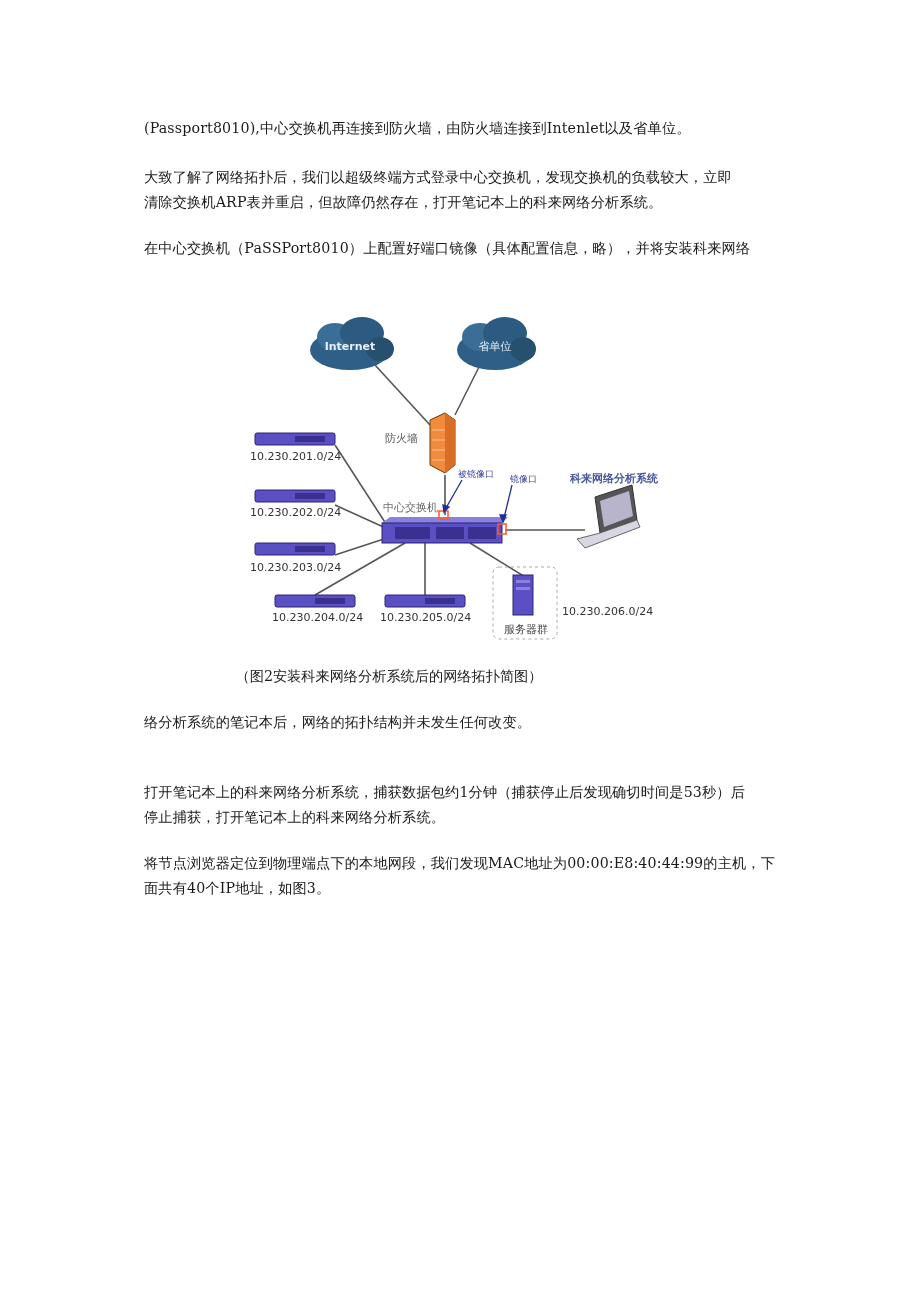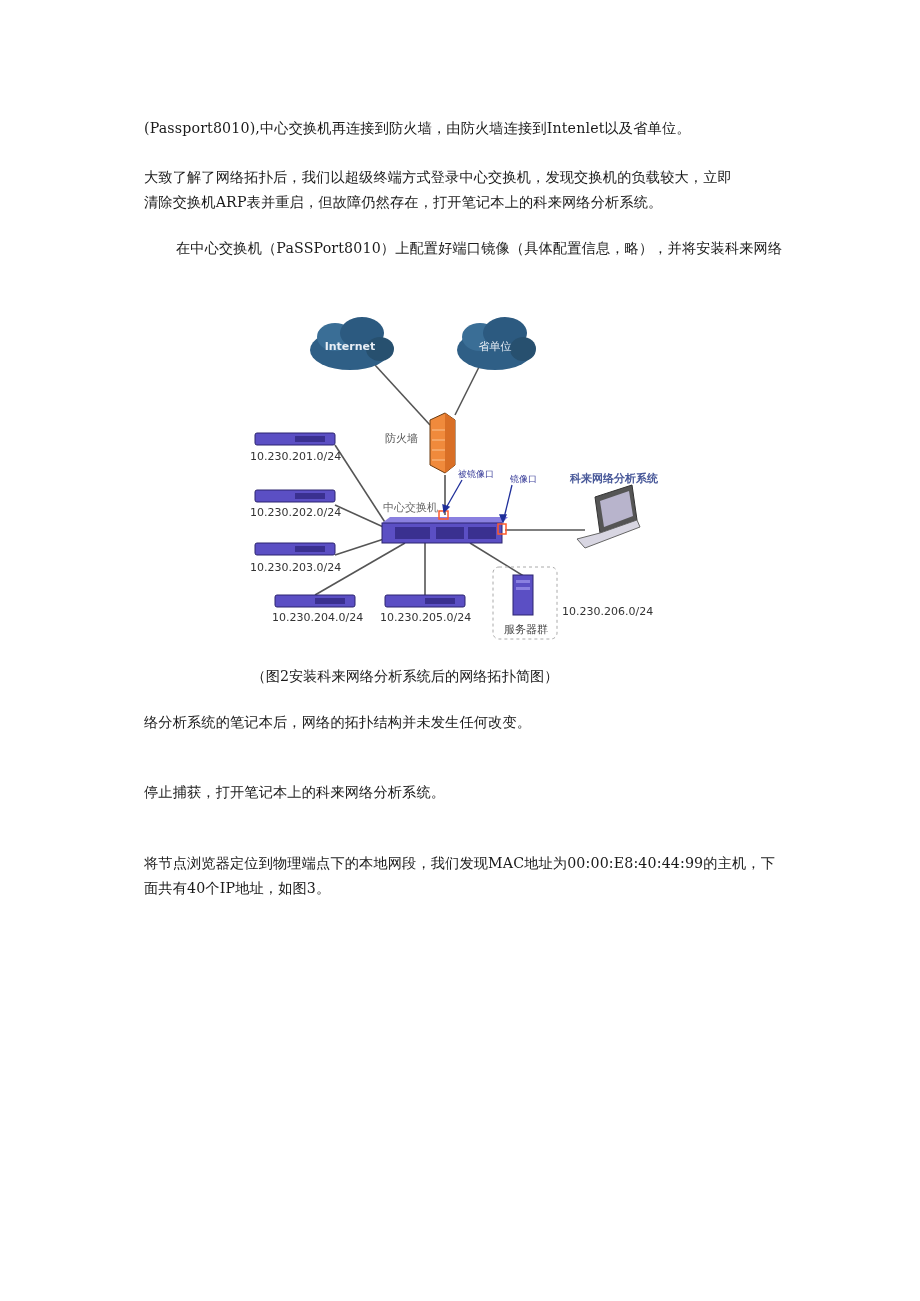--- a/index.html
+++ b/index.html
@@ -1,37 +1,37 @@
 <!DOCTYPE html>
 <html><head>
 <meta charset="utf-8">
 <style>
   html, body { margin: 0; padding: 0; background: #ffffff; }
   body { width: 920px; height: 1301px; position: relative; overflow: hidden;
          font-family: "DejaVu Serif", "Liberation Serif", serif; color: #1a1a1a; }
   .para { position: absolute; left: 144px; width: 650px; font-size: 14.2px; line-height: 25px; letter-spacing: 0.15px; }
-  .caption { position: absolute; left: 16px; width: 778px; text-align: center; top: 664px; font-size: 14.2px; line-height: 24px; }
+  .caption { position: absolute; left: 0; width: 778px; text-align: center; top: 664px; font-size: 14.2px; line-height: 24px; }
   .hl { background: #ffff00; }
   #figure { position: absolute; left: 240px; top: 305px; width: 440px; height: 340px; }
   #figure svg { width: 440px; height: 340px; display: block; }
   .lbl { font-family: "DejaVu Sans", "Liberation Sans", sans-serif; }
 </style>
 </head>
 <body>
 
 <div class="para" style="top:116px;">
   <div>(Passport8010),中心交换机再连接到防火墙，由防火墙连接到Intenlet以及省单位。</div>
 </div>
 
 <div class="para" style="top:165px;">
   <div>大致了解了网络拓扑后，我们以超级终端方式登录中心交换机，发现交换机的负载较大，立即</div>
   <div>清除交换机ARP表并重启，但故障仍然存在，打开笔记本上的科来网络分析系统。</div>
 </div>
 
-<div class="para" style="top:236px;margin-left:32px;">
+<div class="para" style="top:236px;">
   <div>在中心交换机（PaSSPort8010）上配置好端口镜像（具体配置信息，略），并将安装科来网络</div>
 </div>
 
 <div id="figure">
   <svg viewBox="0 0 440 340" xmlns="http://www.w3.org/2000/svg">
 
     <g stroke="#555" stroke-width="1.6" fill="none">
       <line x1="135" y1="60" x2="190" y2="120"></line>
       <line x1="240" y1="60" x2="215" y2="110"></line>
       <line x1="205" y1="170" x2="205" y2="210"></line>
@@ -140,19 +140,20 @@
   </svg>
 </div>
 
 <div class="caption">（图2安装科来网络分析系统后的网络拓扑简图）</div>
 
 <div class="para" style="top:710px;">
   <div>络分析系统的笔记本后，网络的拓扑结构并未发生任何改变。</div>
 </div>
 
 <div class="para" style="top:780px;">
+  <div>打开笔记本上的科来网络分析系统，捕获数据包约1分钟（捕获停止后发现确切时间是53秒）后</div>
   <div>停止捕获，打开笔记本上的科来网络分析系统。</div>
 </div>
 
 <div class="para" style="top:851px;">
   <div>将节点浏览器定位到物理端点下的本地网段，我们发现MAC地址为00:00:E8:40:44:99的主机，下</div>
   <div>面共有40个IP地址，如图3。</div>
 </div>
 
 </body></html>

